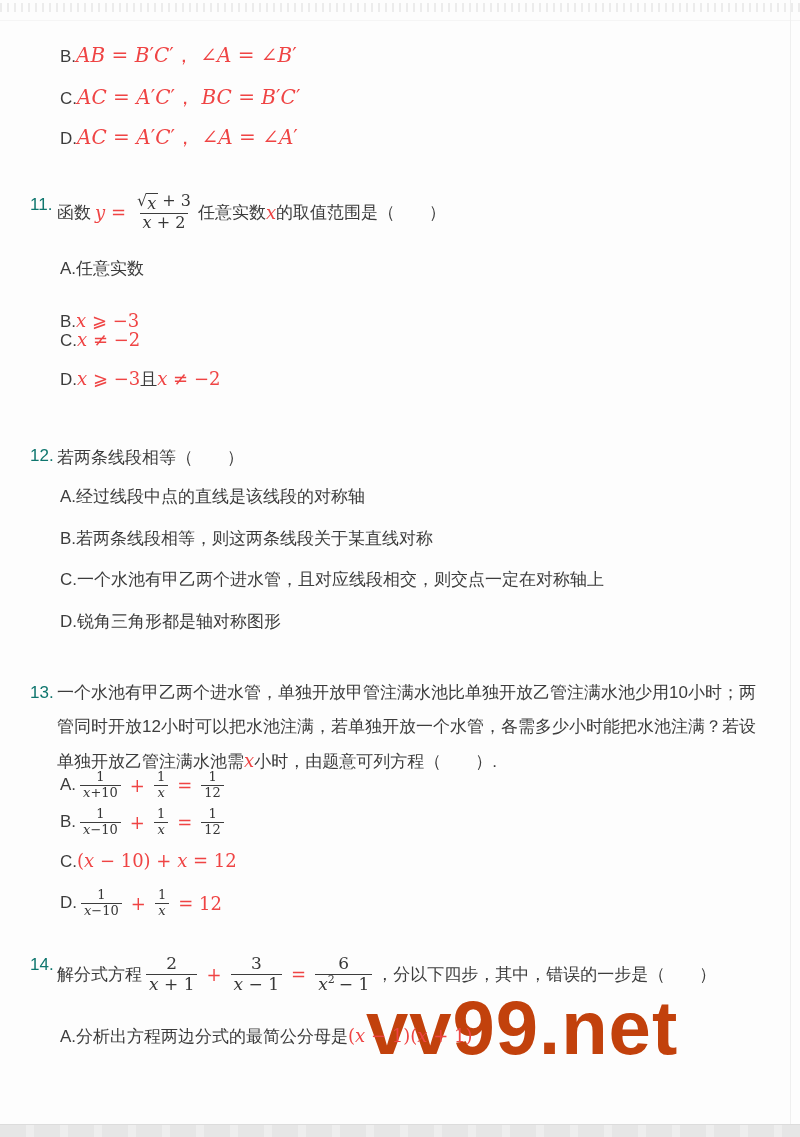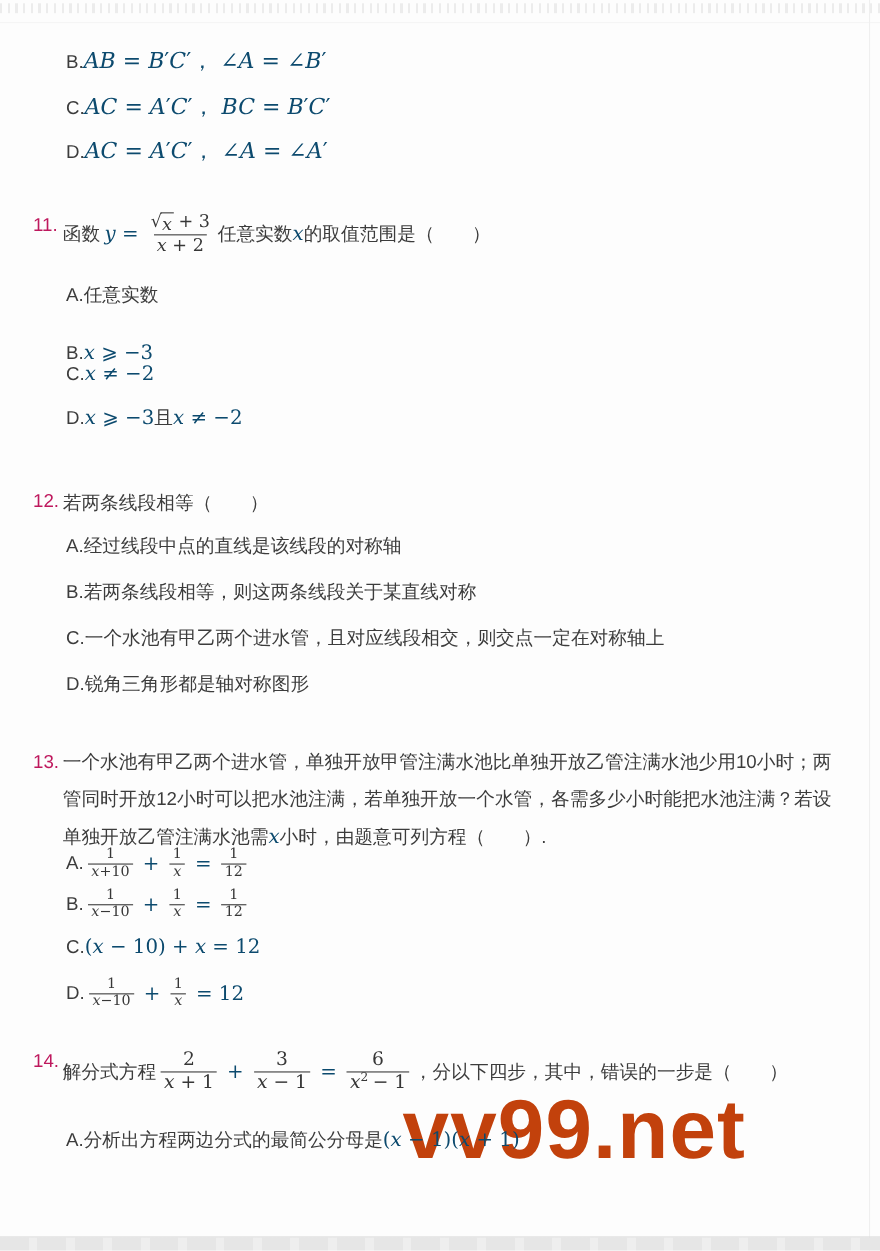--- a/index.html
+++ b/index.html
@@ -14,28 +14,28 @@
   .top-faint-line{position:absolute;top:20px;left:0;right:0;height:1px;background:#f5f5f5;}
   .right-line{position:absolute;top:0;bottom:0;right:9px;width:1px;background:#efefef;}
   .bottom-band{position:absolute;bottom:0;left:0;right:0;height:12px;border-top:1px solid #dcdcdc;
     background:repeating-linear-gradient(90deg,#e6e6e6 0 26px,#eeeeee 26px 34px);}
   .watermark{position:absolute;left:366px;top:984px;z-index:0;
     font-weight:bold;font-size:76px;letter-spacing:1px;color:#c2410c;
     font-family:"Liberation Sans",sans-serif;user-select:none;}
 
   
   .row{position:absolute;left:30px;right:40px;z-index:1;}
-  .qnum{position:absolute;left:0;top:0;font-size:17px;color:#be185d;}
+  .qnum{position:absolute;left:0;top:0;font-size:17px;color:#0f766e;}
   .qbody{margin-left:27px;}
   .opt{position:absolute;left:60px;right:40px;z-index:1;}
   .opt-flex{display:flex;align-items:center;}
   .olabel{flex:0 0 auto;}
 
   
-  .math{font-family:"DejaVu Serif","DejaVu Sans",serif;font-size:18px;color:#0c4a6e;}
+  .math{font-family:"DejaVu Serif","DejaVu Sans",serif;font-size:18px;color:#ef4444;}
   .math i{font-style:italic;}
   .mbig{font-size:20px;}
   .mop{font-family:"DejaVu Serif","DejaVu Sans",serif;margin:0 5px;}
   .frac{display:inline-flex;flex-direction:column;align-items:center;vertical-align:middle;
     line-height:1.15;margin:0 4px;font-family:"DejaVu Serif","DejaVu Sans",serif;color:#373737;}
   .frac .num,.frac .den{padding:0 3px;text-align:center;}
   .frac .den{border-top:1.4px solid #3c3c3c;}
   .frac-sm{font-size:13px;}
   .frac-md{font-size:16px;}
   .frac-lg{font-size:17px;}

